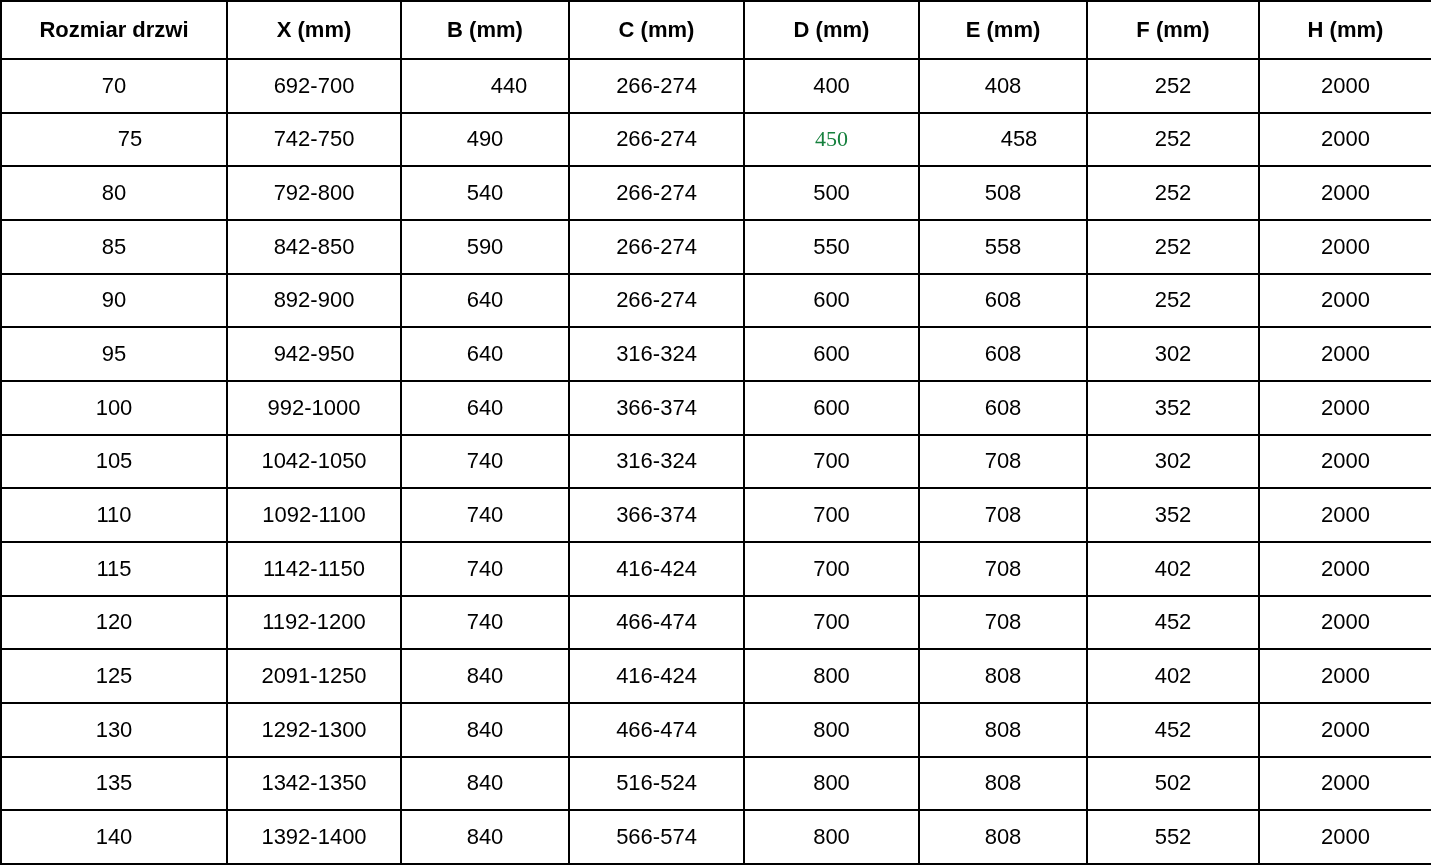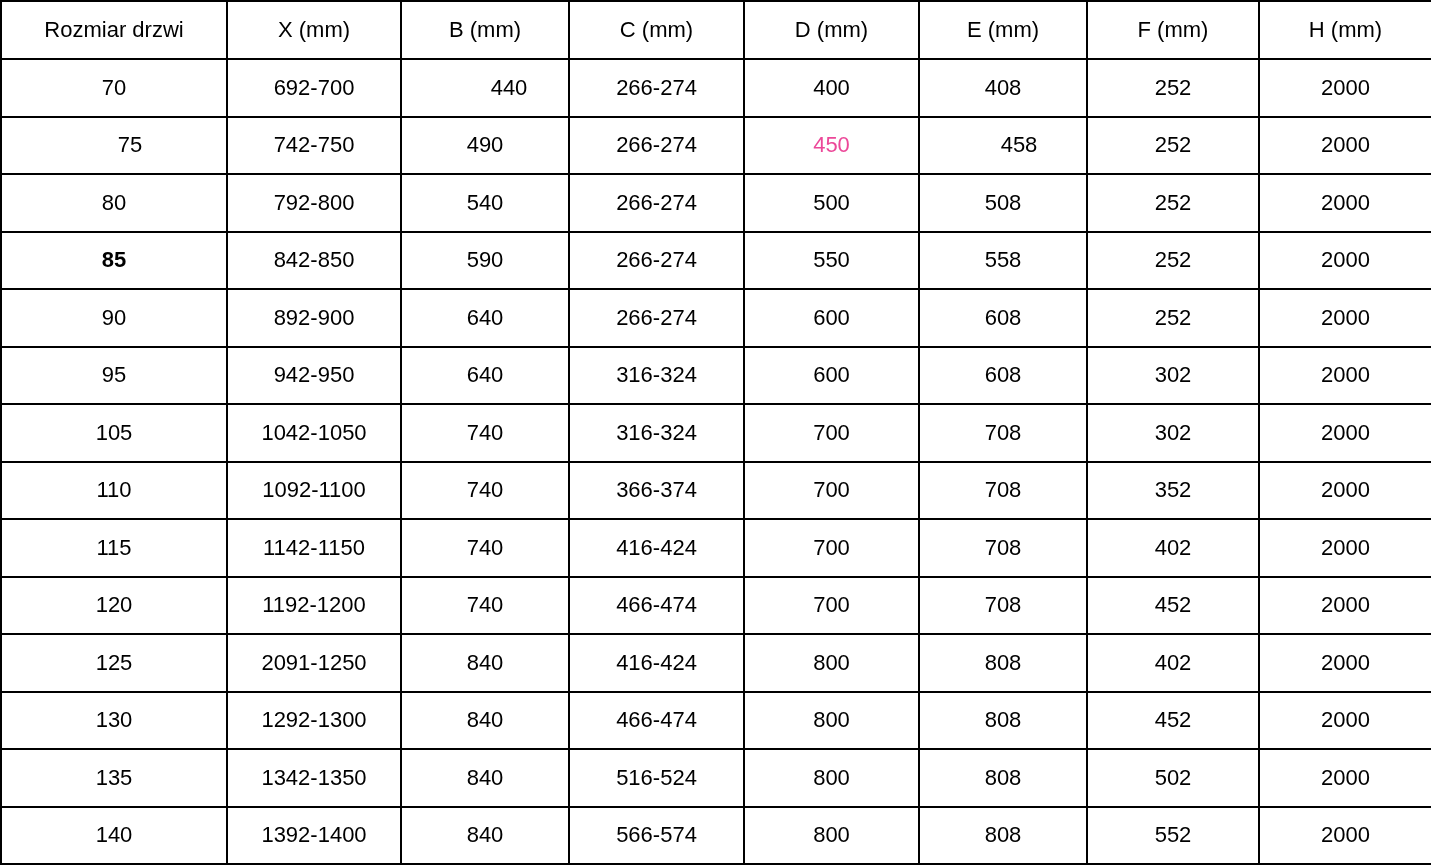--- a/index.html
+++ b/index.html
@@ -25,21 +25,21 @@
     border: 2px solid #000000;
     text-align: center;
     vertical-align: middle;
     color: #000000;
     padding: 0;
     overflow: hidden;
     white-space: nowrap;
   }
   table.spec-table th {
     font-size: 22px;
-    font-weight: normal;
+    font-weight: bold;
     height: 56px;
     margin-left: 36px;
   }
   table.spec-table td {
     font-size: 22px;
     font-weight: normal;
   }
 </style>
 </head>
 <body style="background: rgb(255, 255, 255);">
@@ -76,37 +76,37 @@
         <td style="border-color: rgb(0, 0, 0); color: rgb(0, 0, 0);">400</td>
         <td style="border-color: rgb(0, 0, 0); color: rgb(0, 0, 0);">408</td>
         <td style="border-color: rgb(0, 0, 0); color: rgb(0, 0, 0);">252</td>
         <td style="border-color: rgb(0, 0, 0); color: rgb(0, 0, 0);">2000</td>
       </tr>
       <tr>
         <td style="border-color: rgb(0, 0, 0); color: rgb(0, 0, 0); padding-left: 32px;">75</td>
         <td style="border-color: rgb(0, 0, 0); color: rgb(0, 0, 0);">742-750</td>
         <td style="border-color: rgb(0, 0, 0); color: rgb(0, 0, 0);">490</td>
         <td style="border-color: rgb(0, 0, 0); color: rgb(0, 0, 0);">266-274</td>
-        <td style="border-color: rgb(0, 0, 0); color: #ec4899;">450</td>
+        <td style="border-color: rgb(0, 0, 0); color: #15803d; font-family: Liberation Serif, serif;">450</td>
         <td style="border-color: rgb(0, 0, 0); color: rgb(0, 0, 0); padding-left: 32px;">458</td>
         <td style="border-color: rgb(0, 0, 0); color: rgb(0, 0, 0);">252</td>
         <td style="border-color: rgb(0, 0, 0); color: rgb(0, 0, 0);">2000</td>
       </tr>
       <tr>
         <td style="border-color: rgb(0, 0, 0); color: rgb(0, 0, 0);">80</td>
         <td style="border-color: rgb(0, 0, 0); color: rgb(0, 0, 0);">792-800</td>
         <td style="border-color: rgb(0, 0, 0); color: rgb(0, 0, 0);">540</td>
         <td style="border-color: rgb(0, 0, 0); color: rgb(0, 0, 0);">266-274</td>
         <td style="border-color: rgb(0, 0, 0); color: rgb(0, 0, 0);">500</td>
         <td style="border-color: rgb(0, 0, 0); color: rgb(0, 0, 0);">508</td>
         <td style="border-color: rgb(0, 0, 0); color: rgb(0, 0, 0);">252</td>
         <td style="border-color: rgb(0, 0, 0); color: rgb(0, 0, 0);">2000</td>
       </tr>
       <tr>
-        <td style="border-color: rgb(0, 0, 0); color: rgb(0, 0, 0); font-weight: bold;">85</td>
+        <td style="border-color: rgb(0, 0, 0); color: rgb(0, 0, 0);">85</td>
         <td style="border-color: rgb(0, 0, 0); color: rgb(0, 0, 0);">842-850</td>
         <td style="border-color: rgb(0, 0, 0); color: rgb(0, 0, 0);">590</td>
         <td style="border-color: rgb(0, 0, 0); color: rgb(0, 0, 0);">266-274</td>
         <td style="border-color: rgb(0, 0, 0); color: rgb(0, 0, 0);">550</td>
         <td style="border-color: rgb(0, 0, 0); color: rgb(0, 0, 0);">558</td>
         <td style="border-color: rgb(0, 0, 0); color: rgb(0, 0, 0);">252</td>
         <td style="border-color: rgb(0, 0, 0); color: rgb(0, 0, 0);">2000</td>
       </tr>
       <tr>
         <td style="border-color: rgb(0, 0, 0); color: rgb(0, 0, 0);">90</td>
@@ -122,20 +122,30 @@
         <td style="border-color: rgb(0, 0, 0); color: rgb(0, 0, 0);">95</td>
         <td style="border-color: rgb(0, 0, 0); color: rgb(0, 0, 0);">942-950</td>
         <td style="border-color: rgb(0, 0, 0); color: rgb(0, 0, 0);">640</td>
         <td style="border-color: rgb(0, 0, 0); color: rgb(0, 0, 0);">316-324</td>
         <td style="border-color: rgb(0, 0, 0); color: rgb(0, 0, 0);">600</td>
         <td style="border-color: rgb(0, 0, 0); color: rgb(0, 0, 0);">608</td>
         <td style="border-color: rgb(0, 0, 0); color: rgb(0, 0, 0);">302</td>
         <td style="border-color: rgb(0, 0, 0); color: rgb(0, 0, 0);">2000</td>
       </tr>
       <tr>
+        <td style="border-color: rgb(0, 0, 0); color: rgb(0, 0, 0);">100</td>
+        <td style="border-color: rgb(0, 0, 0); color: rgb(0, 0, 0);">992-1000</td>
+        <td style="border-color: rgb(0, 0, 0); color: rgb(0, 0, 0);">640</td>
+        <td style="border-color: rgb(0, 0, 0); color: rgb(0, 0, 0);">366-374</td>
+        <td style="border-color: rgb(0, 0, 0); color: rgb(0, 0, 0);">600</td>
+        <td style="border-color: rgb(0, 0, 0); color: rgb(0, 0, 0);">608</td>
+        <td style="border-color: rgb(0, 0, 0); color: rgb(0, 0, 0);">352</td>
+        <td style="border-color: rgb(0, 0, 0); color: rgb(0, 0, 0);">2000</td>
+      </tr>
+      <tr>
         <td style="border-color: rgb(0, 0, 0); color: rgb(0, 0, 0);">105</td>
         <td style="border-color: rgb(0, 0, 0); color: rgb(0, 0, 0);">1042-1050</td>
         <td style="border-color: rgb(0, 0, 0); color: rgb(0, 0, 0);">740</td>
         <td style="border-color: rgb(0, 0, 0); color: rgb(0, 0, 0);">316-324</td>
         <td style="border-color: rgb(0, 0, 0); color: rgb(0, 0, 0);">700</td>
         <td style="border-color: rgb(0, 0, 0); color: rgb(0, 0, 0);">708</td>
         <td style="border-color: rgb(0, 0, 0); color: rgb(0, 0, 0);">302</td>
         <td style="border-color: rgb(0, 0, 0); color: rgb(0, 0, 0);">2000</td>
       </tr>
       <tr>

